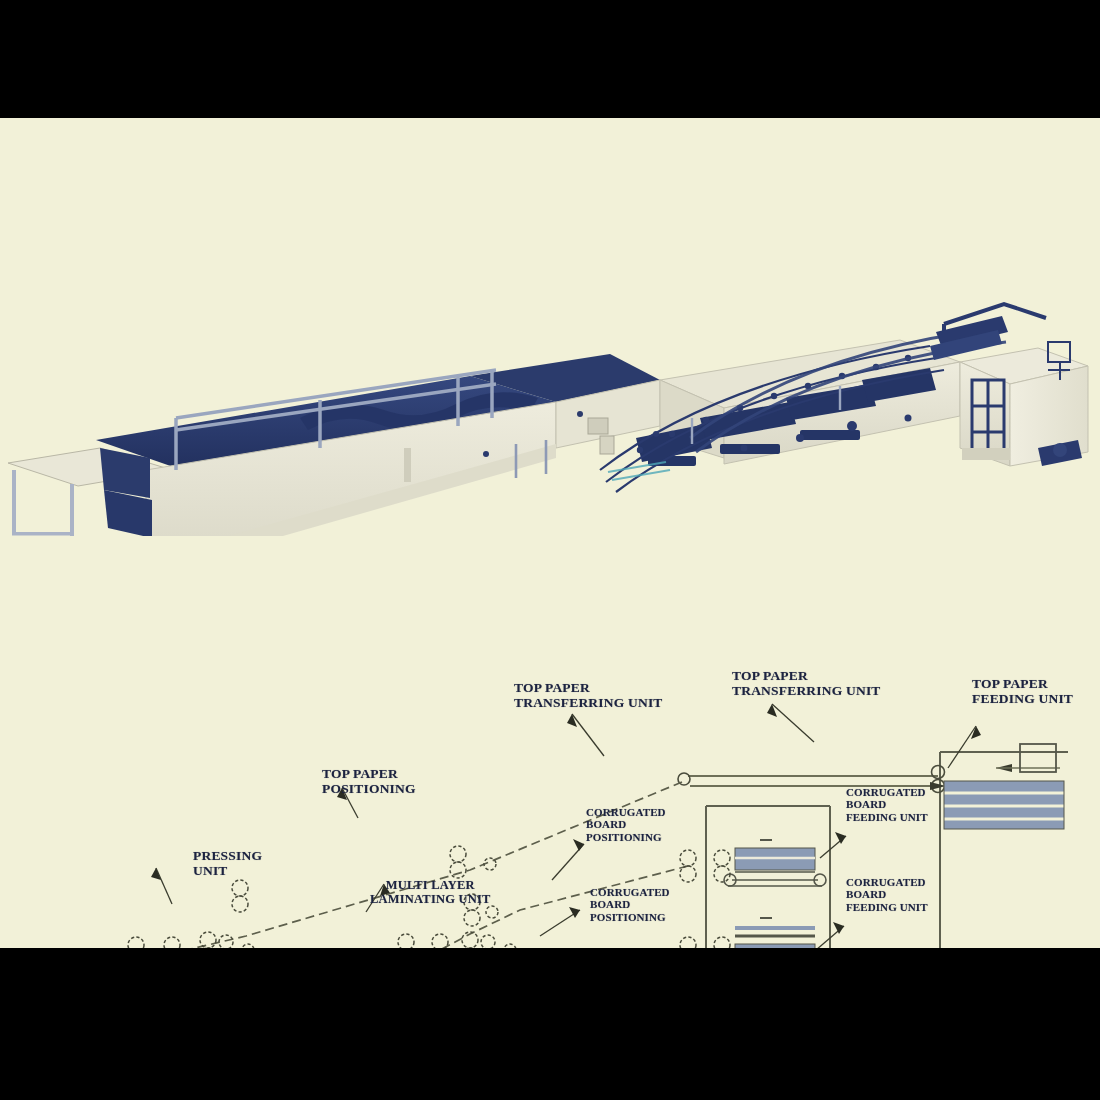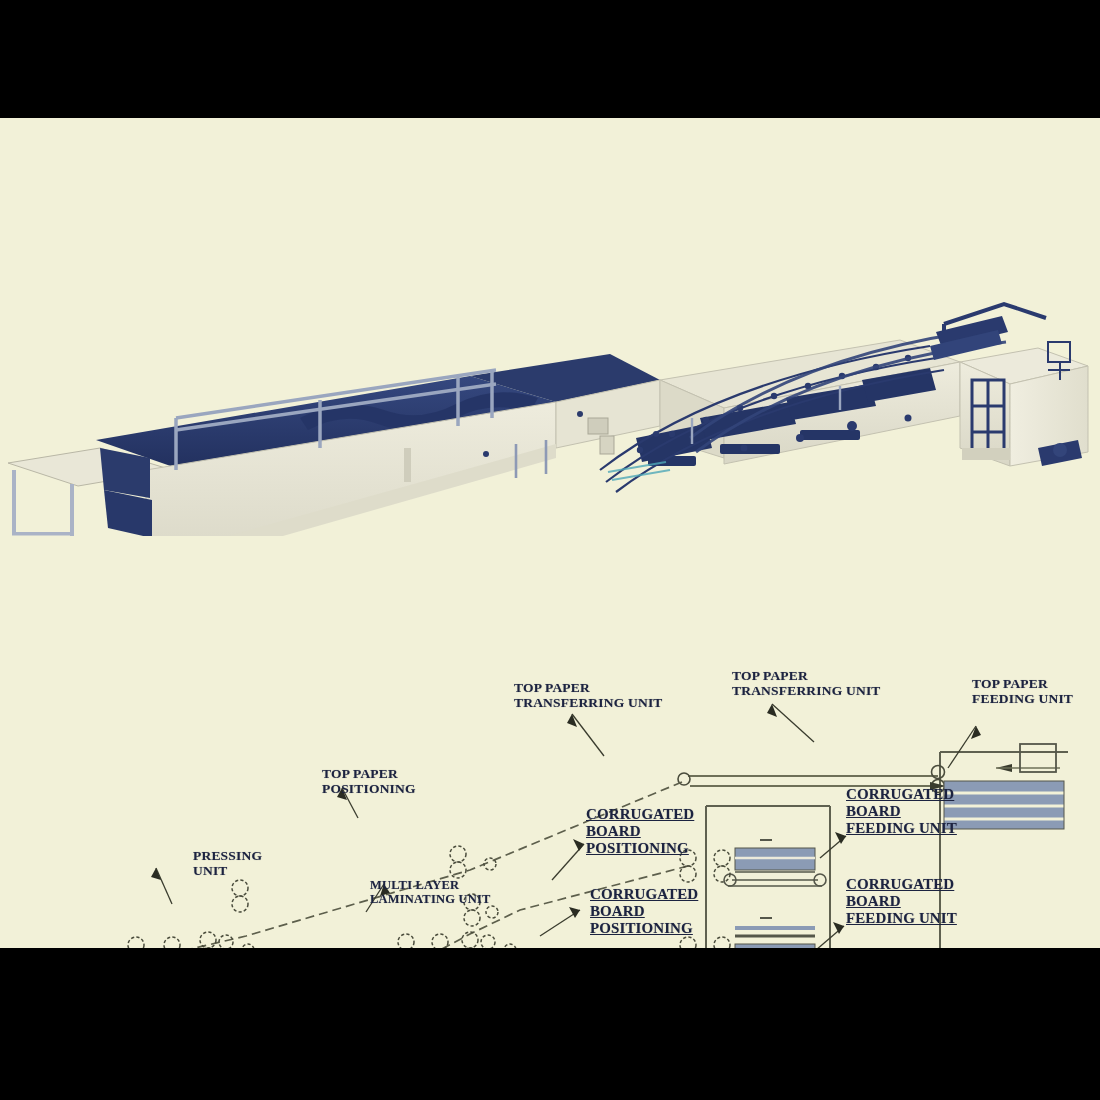--- a/index.html
+++ b/index.html
@@ -45,21 +45,21 @@
     font-family: "Liberation Serif", serif;
     font-weight: bold;
     letter-spacing: 0.2px;
     line-height: 1.12;
     text-shadow: 0 0 1px rgba(28,35,64,0.35);
     white-space: pre-line;
     pointer-events: none;
   }
   .lbl.big { font-size: 13.5px; }
   .lbl.mid { font-size: 12.5px; }
-  .lbl.sml { font-size: 15px; letter-spacing: 0.1px; text-decoration: underline; }
+  .lbl.sml { font-size: 11px; letter-spacing: 0.1px; }
   svg { display: block; }
 </style>
 </head>
 <body>
 
 <div id="stage">
 
   <div id="content-area">
 
     <div id="render-photo">
@@ -401,21 +401,21 @@
 
       <div class="lbl big" style="left:514px; top:144px;">TOP PAPER
 TRANSFERRING UNIT</div>
 
       <div class="lbl big" style="left:732px; top:132px;">TOP PAPER
 TRANSFERRING UNIT</div>
 
       <div class="lbl big" style="left:972px; top:140px;">TOP PAPER
 FEEDING UNIT</div>
 
-      <div class="lbl mid" style="left:370px; top:342px;">MULTI LAYER
+      <div class="lbl mid" style="left:370px; top:342px;text-align:center;">MULTI LAYER
 LAMINATING UNIT</div>
 
       <div class="lbl sml" style="left:586px; top:270px;">CORRUGATED
 BOARD
 POSITIONING</div>
 
       <div class="lbl sml" style="left:590px; top:350px;">CORRUGATED
 BOARD
 POSITIONING</div>
 

